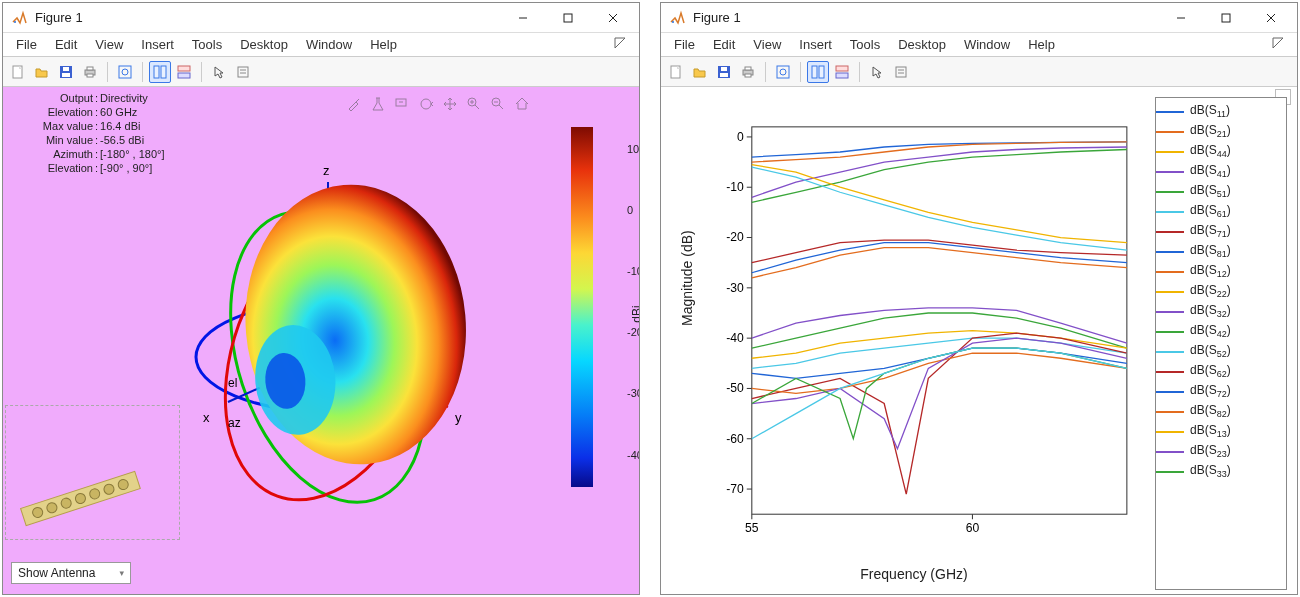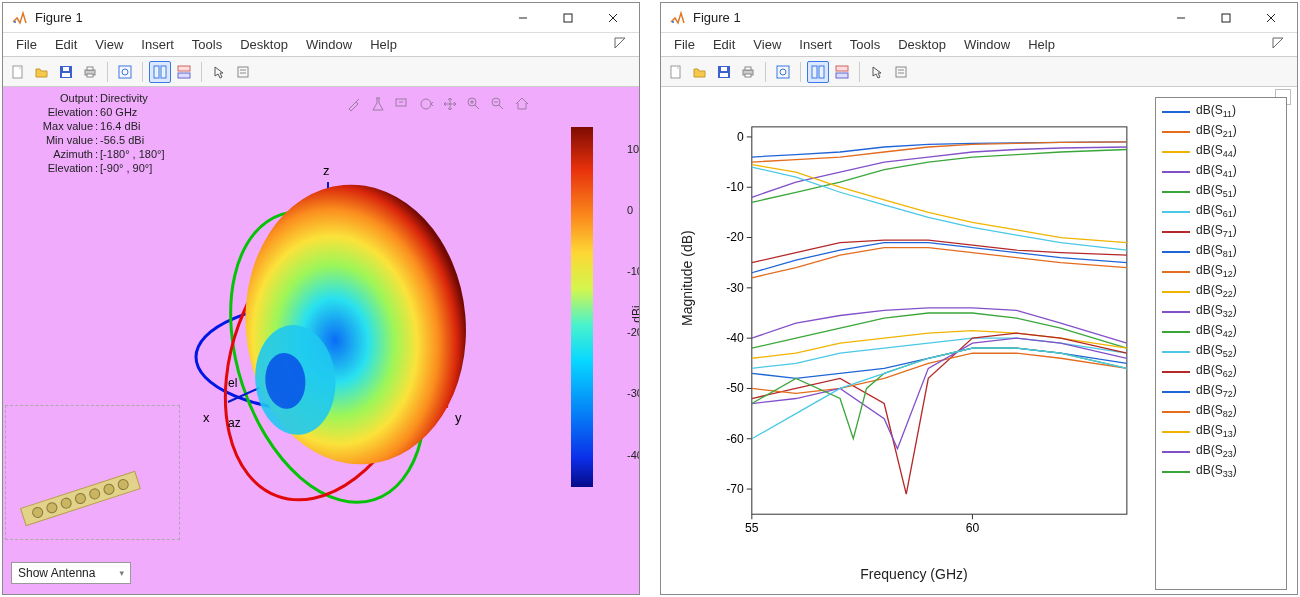--- a/index.html
+++ b/index.html
@@ -173,21 +173,21 @@
     transform:translateX(-50%);
     font-size:14px;
   }
   .legend {
     position:absolute;
     right: 10px; top: 10px;
     bottom: 4px;
     width: 132px;
     border: 1px solid #888;
     background:#fff;
-    padding: 4px 6px;
+    padding: 4px 0;
     font-size: 12px;
     overflow: hidden;
     line-height: 20px;
   }
   .legend-row { display:flex; align-items:center; gap:6px; height:20px;}
   .legend-swatch { width:28px; height:2px; }
   .legend-label sub { font-size: 9px; }
   .restore-icon {
      position:absolute; right:6px; top:4px;
      width:14px; height:14px; opacity:0.35;

